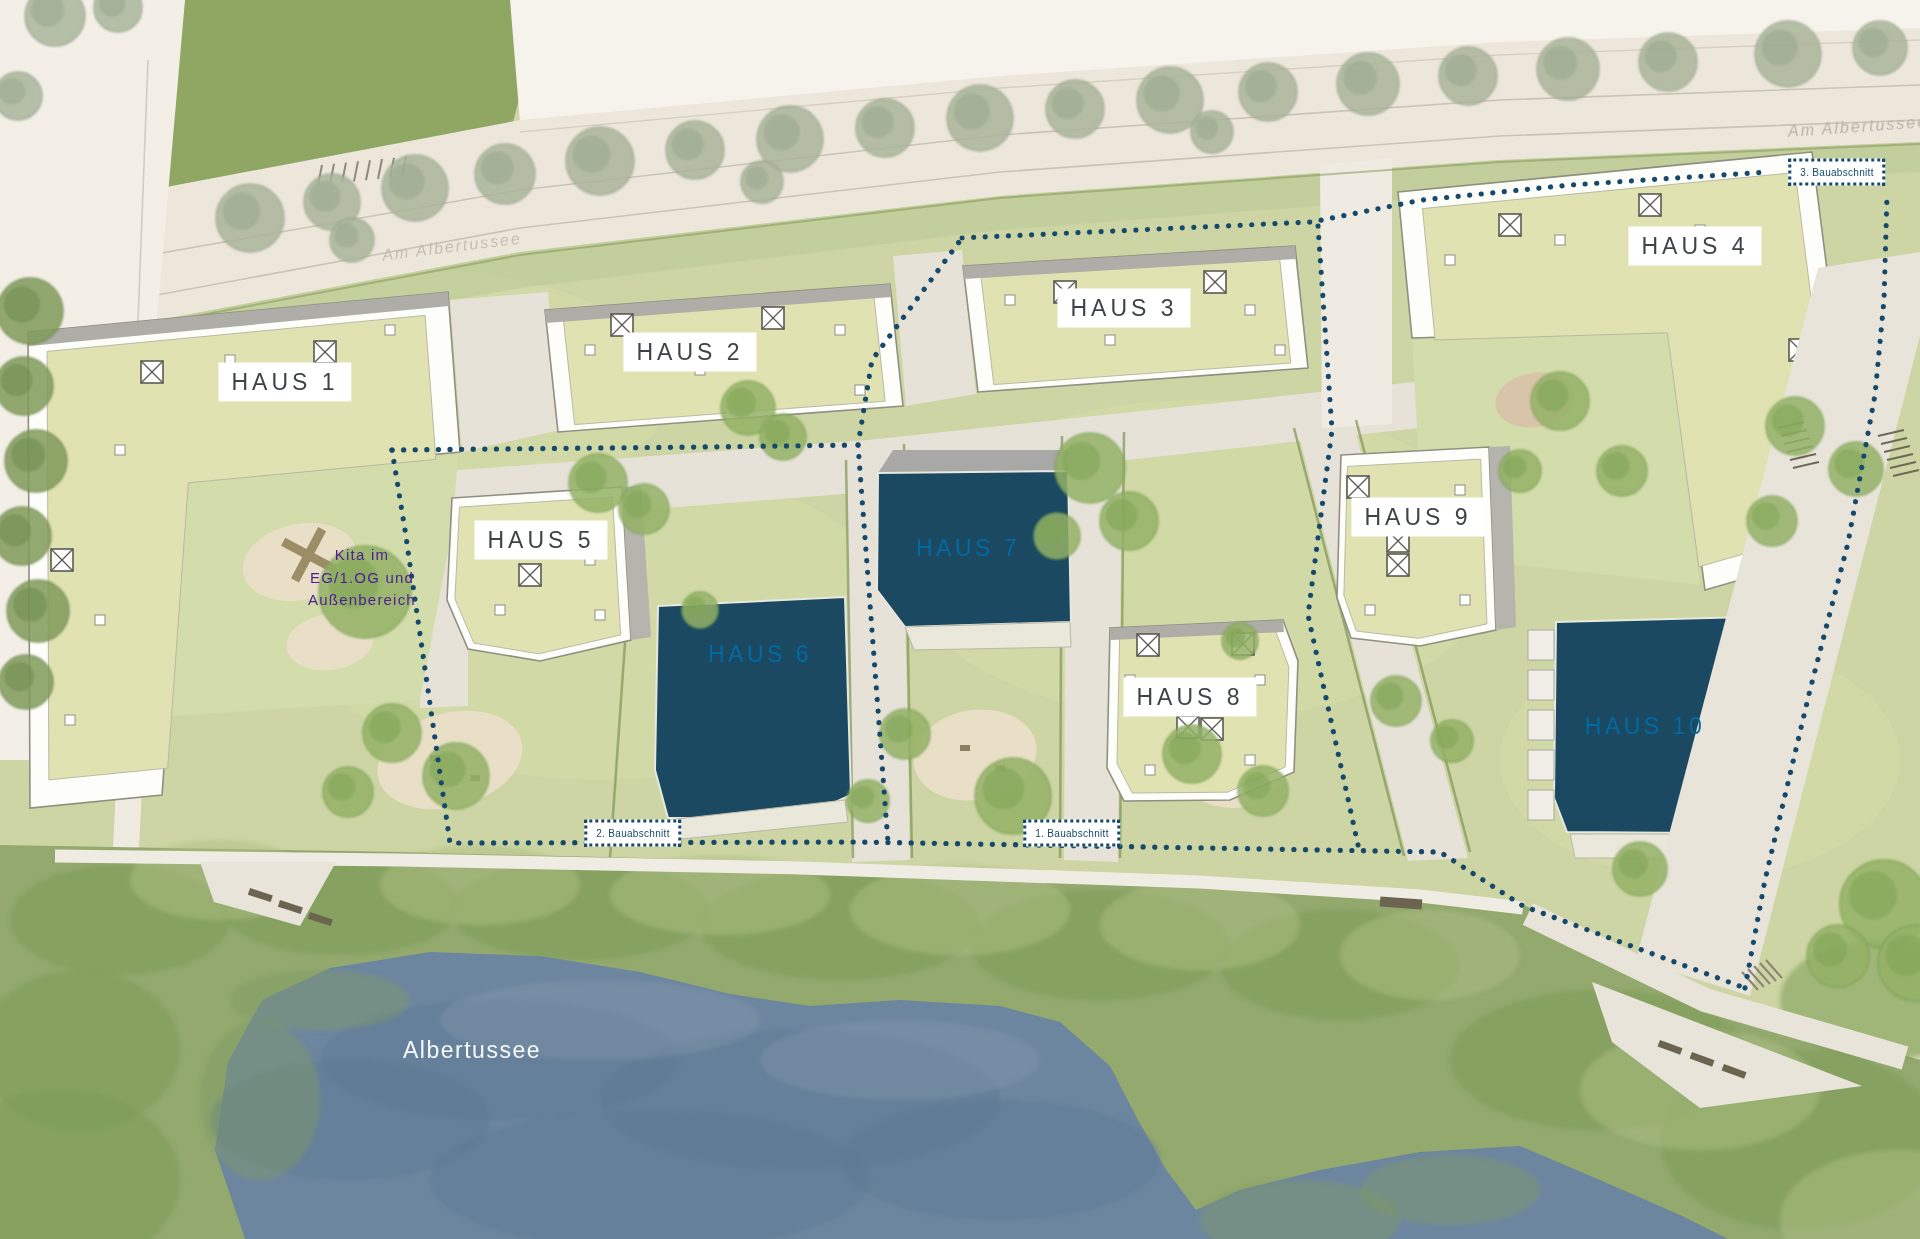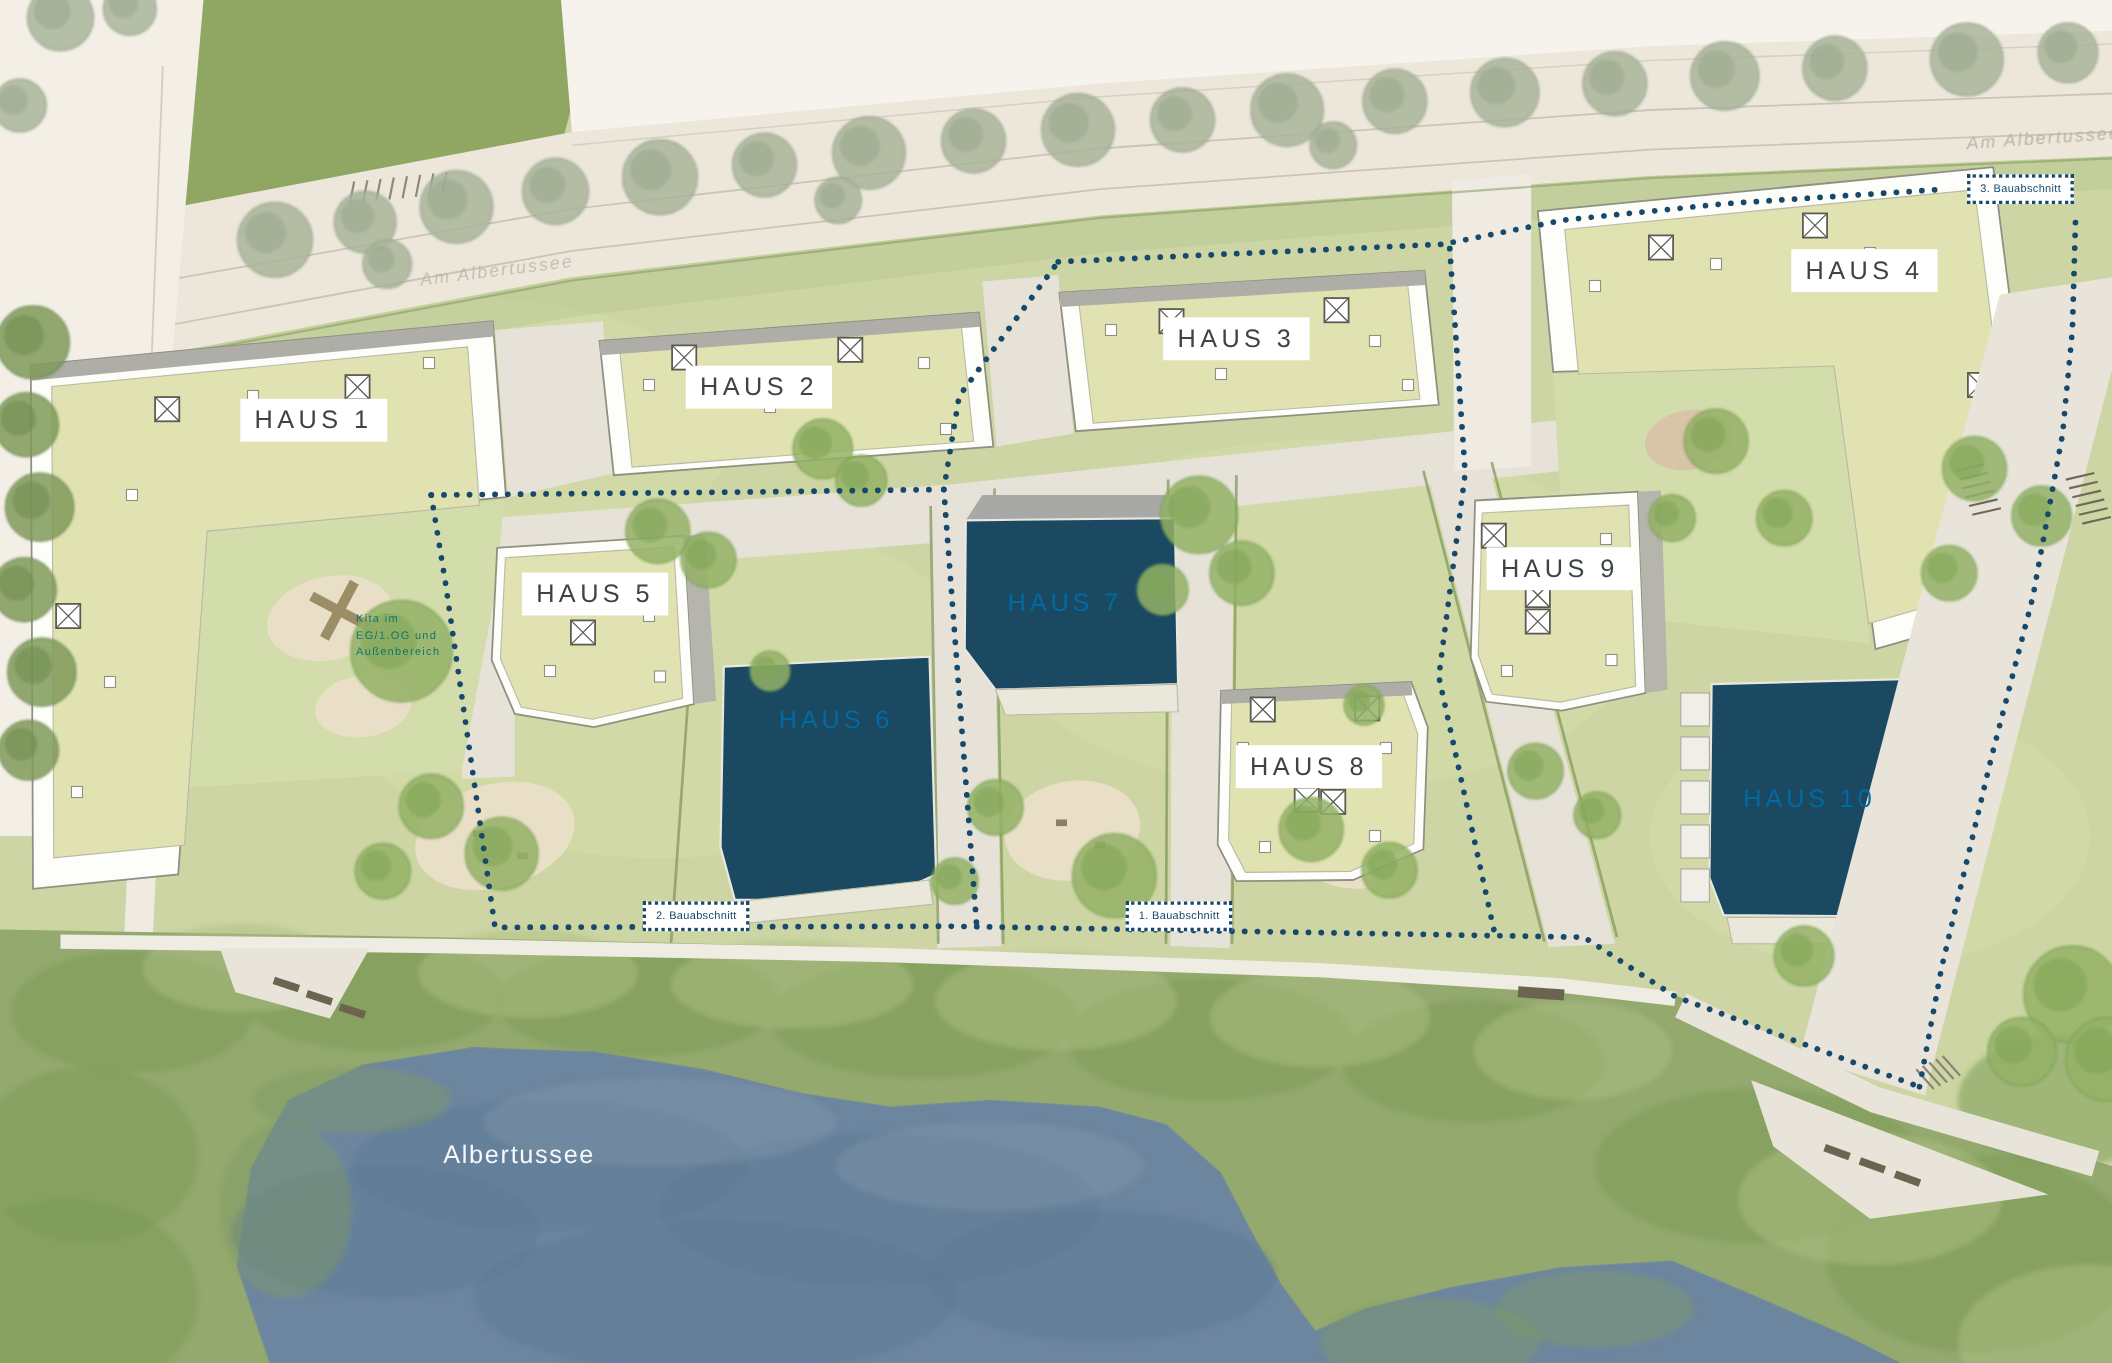--- a/index.html
+++ b/index.html
@@ -5,21 +5,21 @@
   html,body{margin:0;padding:0;background:#ccd5a3;}
   #stage{position:relative;width:1920px;height:1239px;overflow:hidden;
          font-family:"Liberation Sans",sans-serif;}
   #plan{position:absolute;left:0;top:0;}
   .lbl{position:absolute;transform:translate(-50%,-50%);white-space:nowrap;z-index:5;}
   .haus{background:#fff;color:#3e4347;font-size:23px;font-weight:400;
         letter-spacing:4px;padding:8px 13px;line-height:1;}
   .haus.dark{background:transparent;color:#0369a1;letter-spacing:3.5px;}
   .phase{background:#fff;border:3px dotted var(--accent,#16496b);color:var(--accent,#16496b);
          font-size:10px;padding:5px 9px;letter-spacing:.3px;line-height:1.1;}
-  .kita{color:#0f766e;font-size:10px;letter-spacing:1.2px;line-height:1.5;}
+  .kita{color:#4c1d95;font-size:15px;letter-spacing:1.2px;line-height:1.5;text-align:center;}
   .lake-label{color:rgba(255,255,255,.95);font-size:23px;letter-spacing:1.5px;}
   .street{color:#b6b1a6;font-style:italic;font-size:16px;letter-spacing:2px;opacity:.95;}
   .street.faint{opacity:.75;}
 </style>
 </head>
 <body>
 
 <div id="stage">
   <svg id="plan" width="1920" height="1239" viewBox="0 0 1920 1239">
       <defs>

